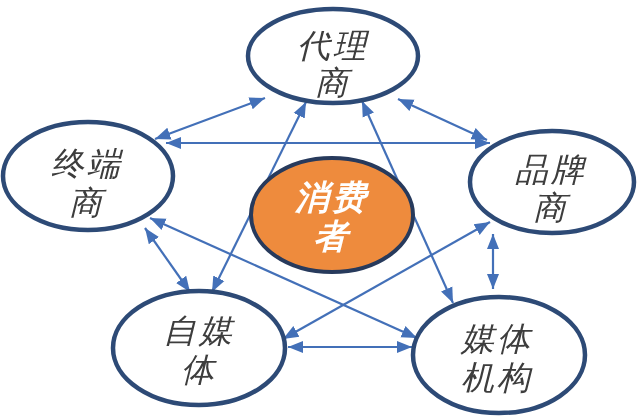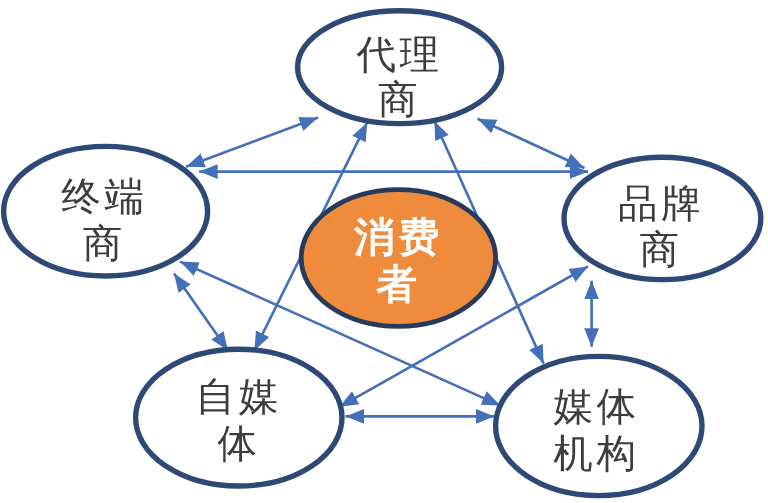--- a/index.html
+++ b/index.html
@@ -7,20 +7,21 @@
     padding: 0;
     background: #ffffff;
     font-family: "Liberation Sans", sans-serif;
   }
   .stage {
     position: relative;
     width: 640px;
     height: 419px;
     background: #ffffff;
     overflow: hidden;
+    font-style: italic;
   }
   svg { display: block; }
   .edge {
     stroke-width: 2.2;
     fill: none;
   }
   .node-ellipse {
     stroke-width: 4.5;
   }
   .consumer-ellipse {

